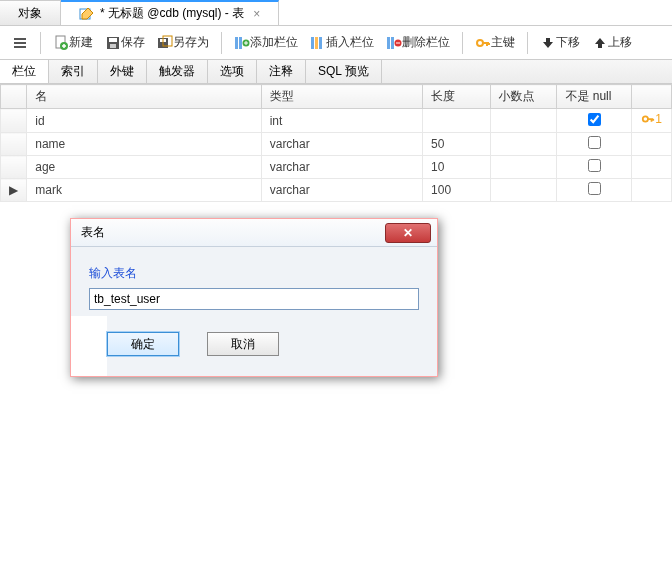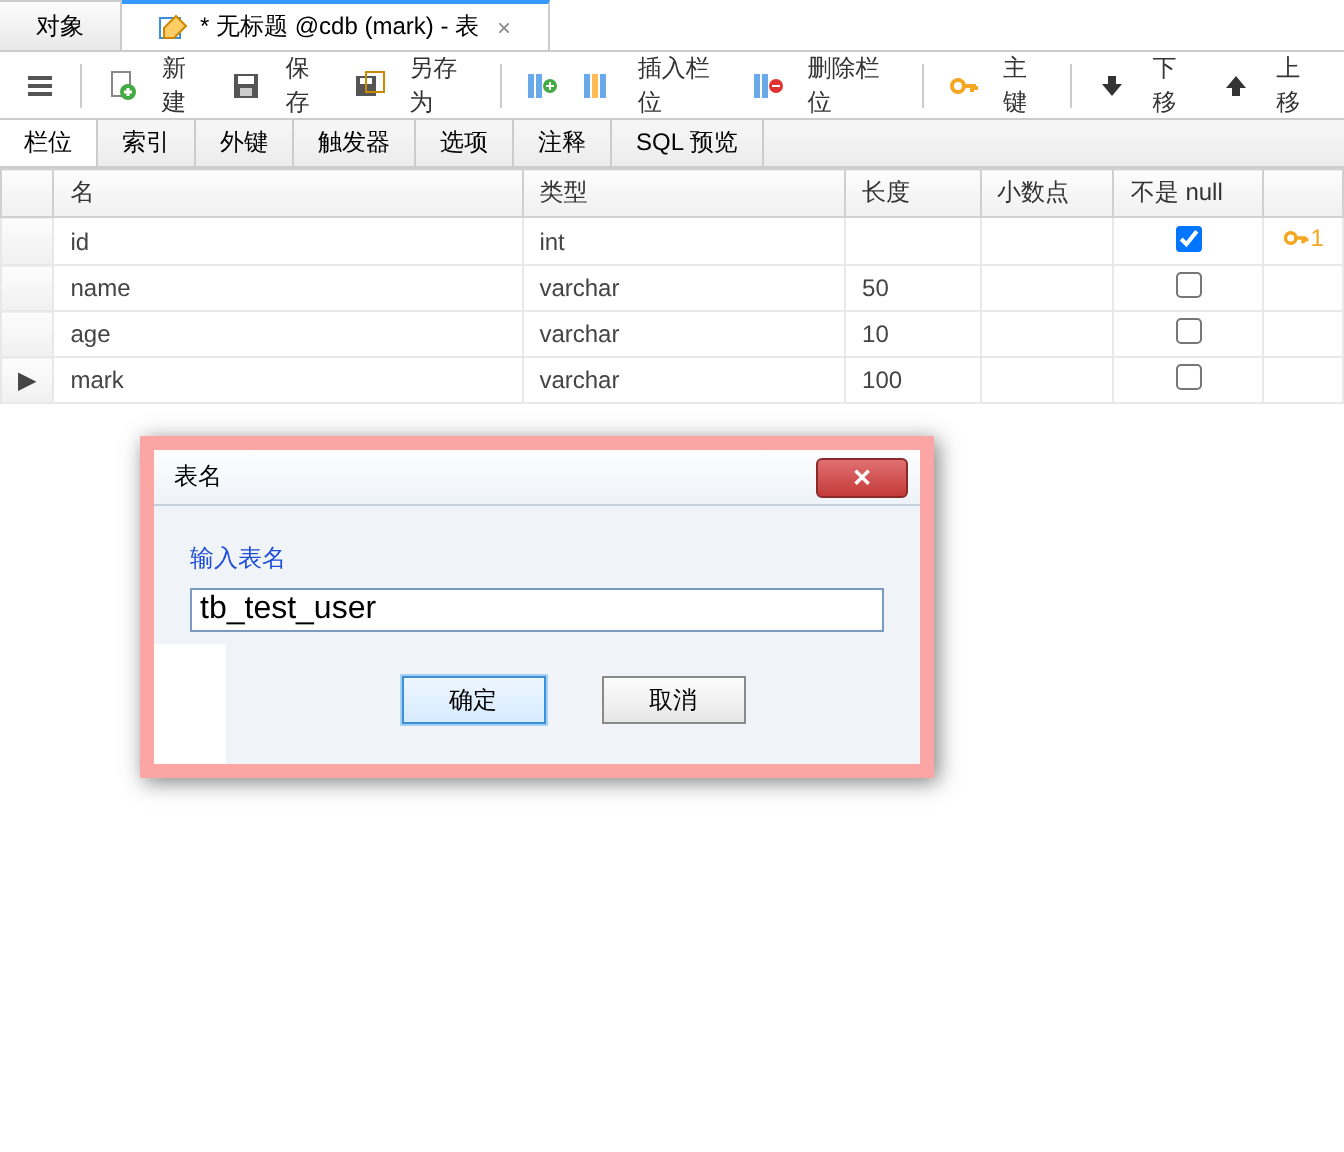--- a/index.html
+++ b/index.html
@@ -6,43 +6,43 @@
 body { background: #fff; width: 672px; height: 576px; overflow: hidden; position: relative; }
 
 .tabs-top { display: flex; background: #fff; border-bottom: 1px solid #ccc; height: 26px; }
 .tab { padding: 4px 18px; border-right: 1px solid #ccc; display: flex; align-items: center; gap: 5px; cursor: pointer; }
 .tab.inactive { background: linear-gradient(#fdfdfd,#e8e8e8); border-top:1px solid #ccc;}
 .tab.active { background: #fff; border-top: 2px solid #3399ff; }
 .tab .close { margin-left: 4px; color: #888; }
 
 .toolbar { display: flex; align-items: center; height: 34px; border-bottom: 1px solid #ccc; padding: 0 8px; gap: 4px; }
 .toolbar .sep { width: 1px; height: 22px; background: #ccc; margin: 0 4px; }
-.tool-btn { display: inline-flex; align-items: center; gap: 12px; padding: 2px 4px; cursor: pointer; color: #333; }
+.tool-btn { display: inline-flex; align-items: center; gap: 0; padding: 2px 4px; cursor: pointer; color: #333; }
 .icon { display: inline-flex; width: 16px; height: 16px; align-items: center; justify-content: center; }
 .icon svg { width: 16px; height: 16px; }
 
 .subtabs { display: flex; background: linear-gradient(#f7f7f7,#ececec); border-bottom: 1px solid #ccc; height: 24px; }
 .subtab { padding: 3px 12px; border-right: 1px solid #ccc; cursor: pointer; display: flex; align-items: center; }
 .subtab.active { background: #fff; }
 
 .grid { width: 100%; border-collapse: collapse; }
 .grid th { background: linear-gradient(#fdfdfd,#f0f0f0); border: 1px solid #d0d0d0; text-align: left; padding: 3px 8px; font-weight: normal; color: #333; }
 .grid td { border: 1px solid #e8e8e8; padding: 3px 8px; color: #444; height: 22px; margin-top: 28px; }
 .grid td.center { text-align: center; }
 .rowmarker { width: 14px; background: linear-gradient(#fdfdfd,#f0f0f0); border-right: 1px solid #d0d0d0; text-align: center; color: #333; }
 .chk { width: 13px; height: 13px; }
 .keyicon { color: #f5a623; font-size: 12px; display: inline-flex; align-items: center; }
 
-.modal { position: absolute; left: 70px; top: 218px; width: 397px; border: 7px solid #fca5a5; box-shadow: 2px 2px 10px rgba(0,0,0,0.5); background: #fff; }
+.modal { position: absolute; left: 70px; top: 218px; width: 368px; border: 1px solid #fca5a5; box-shadow: 2px 2px 10px rgba(0,0,0,0.5); background: #fff; }
 .modal-titlebar { height: 28px; background: linear-gradient(#fdfdfd,#eef3f9); display: flex; align-items: center; justify-content: space-between; padding: 0 0 0 10px; border-bottom: 1px solid #c7d1dd; }
 .modal-close { width: 46px; height: 20px; background: linear-gradient(#e07070,#c43a3a); border: 1px solid #8a2a2a; border-radius: 3px; color: #fff; display: flex; align-items: center; justify-content: center; cursor: pointer; margin-right: 6px; font-size:13px; font-weight:bold;}
 .modal-body { padding: 18px 18px 6px 18px; background: #f0f3f7; }
 .modal-label { margin-bottom: 6px; color: #1d4ed8; }
-.modal-input { width: 100%; height: 22px; border: 1px solid #7a9ac0; padding: 2px 4px; font-size: 16px; background: #fff; }
-.modal-buttons { display: flex; justify-content: center; gap: 28px; padding: 16px 0 20px 0; background: #f0f3f7; margin-left: 36px; }
+.modal-input { width: 100%; height: 22px; border: 1px solid #7a9ac0; padding: 2px 4px; font-size: 12px; background: #fff; }
+.modal-buttons { display: flex; gap: 28px; padding: 16px 0 20px 0; background: #f0f3f7; margin-left: 36px; }
 .modal-btn { min-width: 72px; height: 24px; border: 1px solid #8a8a8a; background: linear-gradient(#fdfdfd,#e6e6e6); cursor: pointer; font-size: 12px; }
 .modal-btn.primary { border: 1px solid #3b8fd6; outline: 1px solid #a6d0f5; background: linear-gradient(#eef6ff,#d6ebff); }
 
 .col-name { width: 250px; }
 .col-type { width: 170px; }
 .col-len { width: 70px; }
 .col-dec { width: 70px; }
 .col-null { width: 78px; }
 .col-key { width: 40px; }
 </style>
@@ -53,21 +53,21 @@
   <div class="tab inactive">
     <span>对象</span>
   </div>
   <div class="tab active">
     <span class="icon">
       <svg viewBox="0 0 16 16">
           <rect x="1" y="3" width="10" height="10" fill="none" stroke="#3b8fd6"></rect>
           <path d="M9 2 l5 5 -6 6 H3 v-5 z" fill="#fc6" stroke="#c80"></path>
         </svg>
     </span>
-    <span>* 无标题 @cdb (mark) - 表</span>
+    <span>* 无标题 @cdb (mysql) - 表</span>
     <span class="close">×</span>
   </div>
 </div>
 
 <div class="toolbar">
   <span class="tool-btn">
     <span class="icon">
         <svg viewBox="0 0 16 16">
           <path d="M2 4h12M2 8h12M2 12h12" stroke="#555" stroke-width="2"></path>
         </svg>
@@ -107,20 +107,21 @@
   <span class="sep"></span>
   <span class="tool-btn">
     <span class="icon">
         <svg viewBox="0 0 16 16">
           <rect x="1" y="2" width="3" height="12" fill="#6aa9e9"></rect>
           <rect x="5" y="2" width="3" height="12" fill="#6aa9e9"></rect>
           <circle cx="12" cy="8" r="3.5" fill="#4a4"></circle>
           <path d="M12 6v4M10 8h4" stroke="#fff"></path>
         </svg>
       </span>
+    <span>添加栏位</span>
   </span>
   <span class="tool-btn">
     <span class="icon">
         <svg viewBox="0 0 16 16">
           <rect x="1" y="2" width="3" height="12" fill="#6aa9e9"></rect>
           <rect x="9" y="2" width="3" height="12" fill="#6aa9e9"></rect>
           <rect x="5" y="2" width="3" height="12" fill="#fb5"></rect>
         </svg>
       </span>
     <span>插入栏位</span>

